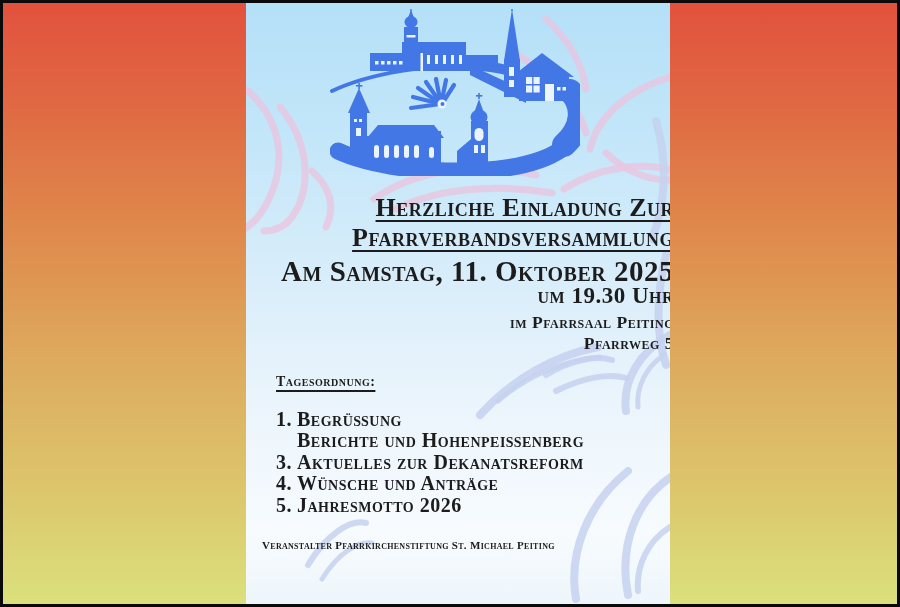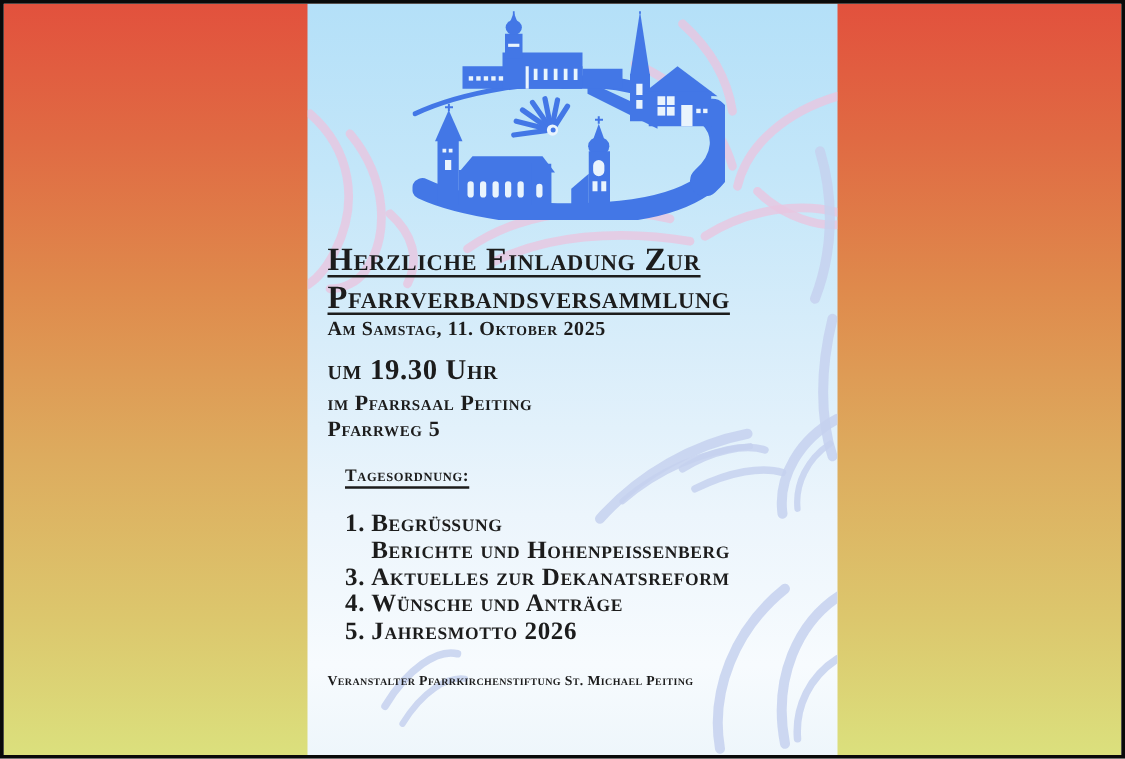--- a/index.html
+++ b/index.html
@@ -29,25 +29,25 @@
   .panel svg.wm { position: absolute; left: 0; top: 0; }
   .panel svg.logo { position: absolute; left: 84px; top: 6px; }
 
   .sc {
     font-variant: small-caps;
     font-weight: 700;
     color: #1c1c1c;
     letter-spacing: 0.5px;
     position: absolute;
   }
-  .center { left: 16px; width: 100%; text-align: left; }
+  .center { left: 4px; width: 100%; text-align: right; }
   .u { text-decoration: underline; text-decoration-thickness: 2px; text-underline-offset: 4px; }
 
   .title-block { top: 190px; font-size: 26px; line-height: 30px; }
-  .date-line   { top: 252px; font-size: 16px; }
+  .date-line   { top: 252px; font-size: 29px; }
   .time-line   { top: 280px; font-size: 23px; }
   .venue1      { top: 309px; font-size: 17.5px; }
   .venue2      { top: 330px; font-size: 17.5px; }
   .agenda-head { top: 371px; left: 30px; font-size: 14px; }
   .agenda-list { top: 406px; left: 30px; font-size: 20px; line-height: 21.4px; }
   .agenda-list .row { white-space: nowrap; }
   .agenda-list .num { display: inline-block; width: 21px; }
   .footer-line { top: 536px; left: 16px; font-size: 11px; letter-spacing: 0.3px; }
 
   

